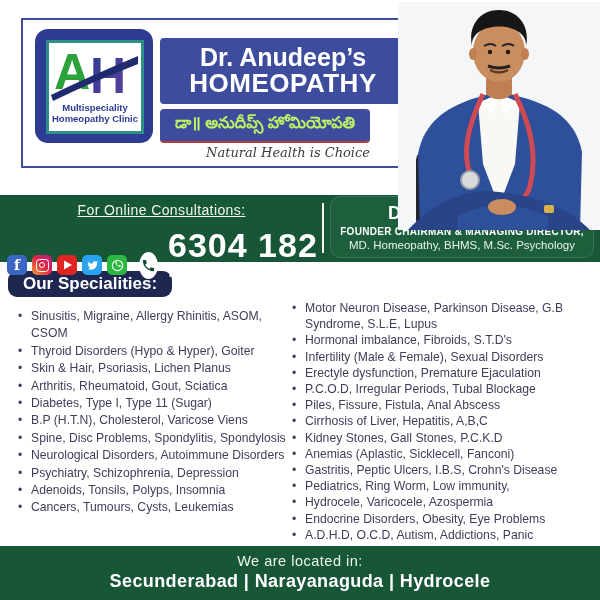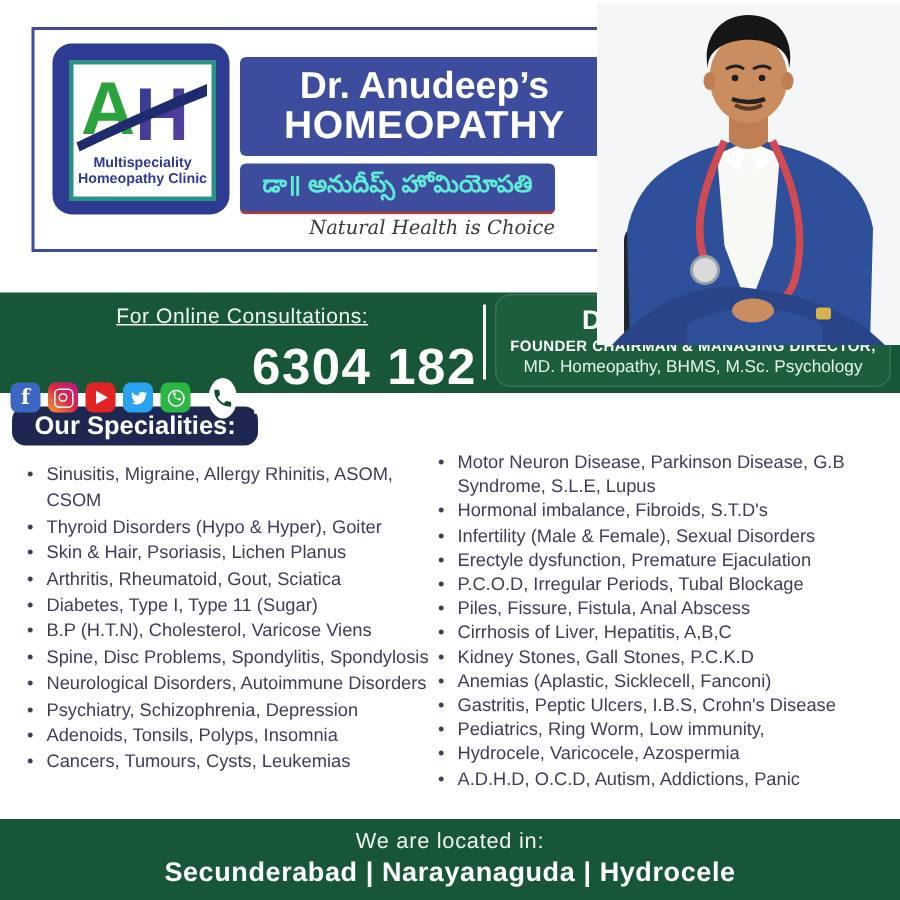--- a/index.html
+++ b/index.html
@@ -14,21 +14,21 @@
   .logo-inner{position:absolute;left:11px;top:11px;width:92px;height:88px;
               background:#fff;border:3px solid #2e9185;display:flex;flex-direction:column;
               align-items:center;justify-content:flex-start;}
   .logo-inner svg{display:block;}
   .title-box{position:absolute;left:137px;top:18px;width:246px;height:66px;background:#3e4c9e;
              border-radius:4px;color:#fff;display:flex;flex-direction:column;align-items:center;
              justify-content:center;line-height:1.04;}
   .title-l1{font-size:25px;font-weight:bold;}
   .title-l2{font-size:26px;font-weight:bold;letter-spacing:.5px;}
   .telugu-box{position:absolute;left:137px;top:89px;width:210px;height:32px;background:#3e4c9e;
-              border-radius:4px;border-bottom:2px solid #b33a3a;color:#5eead4;display:flex;
+              border-radius:4px;border-bottom:2px solid #b33a3a;color:#bef264;display:flex;
               align-items:center;justify-content:center;font-size:16px;font-weight:bold;}
   .tagline{position:absolute;left:90px;top:125px;width:257px;text-align:right;
            font-family:"DejaVu Serif",serif;font-style:italic;font-size:13px;color:#3b3b3b;}
 
   
   .photo{position:absolute;left:398px;top:2px;width:202px;height:228px;z-index:2;}
 
   
   .contact-bar{position:absolute;left:0;top:195px;width:600px;height:67px;background:#175636;z-index:1;}
   .consult{position:absolute;left:0;top:0;width:323px;height:67px;}
@@ -205,20 +205,21 @@
         <li>Infertility (Male &amp; Female), Sexual Disorders</li>
         <li>Erectyle dysfunction, Premature Ejaculation</li>
         <li>P.C.O.D, Irregular Periods, Tubal Blockage</li>
         <li>Piles, Fissure, Fistula, Anal Abscess</li>
         <li>Cirrhosis of Liver, Hepatitis, A,B,C</li>
         <li>Kidney Stones, Gall Stones, P.C.K.D</li>
         <li>Anemias (Aplastic, Sicklecell, Fanconi)</li>
         <li>Gastritis, Peptic Ulcers, I.B.S, Crohn's Disease</li>
         <li>Pediatrics, Ring Worm, Low immunity,</li>
         <li>Hydrocele, Varicocele, Azospermia</li>
+        <li>Endocrine Disorders, Obesity, Eye Problems</li>
         <li>A.D.H.D, O.C.D, Autism, Addictions, Panic</li>
       </ul>
   </div>
 
   <div class="footer">
     <div class="foot-l1">We are located in:</div>
     <div class="foot-l2">Secunderabad | Narayanaguda | Hydrocele</div>
   </div>
 
 </div>

